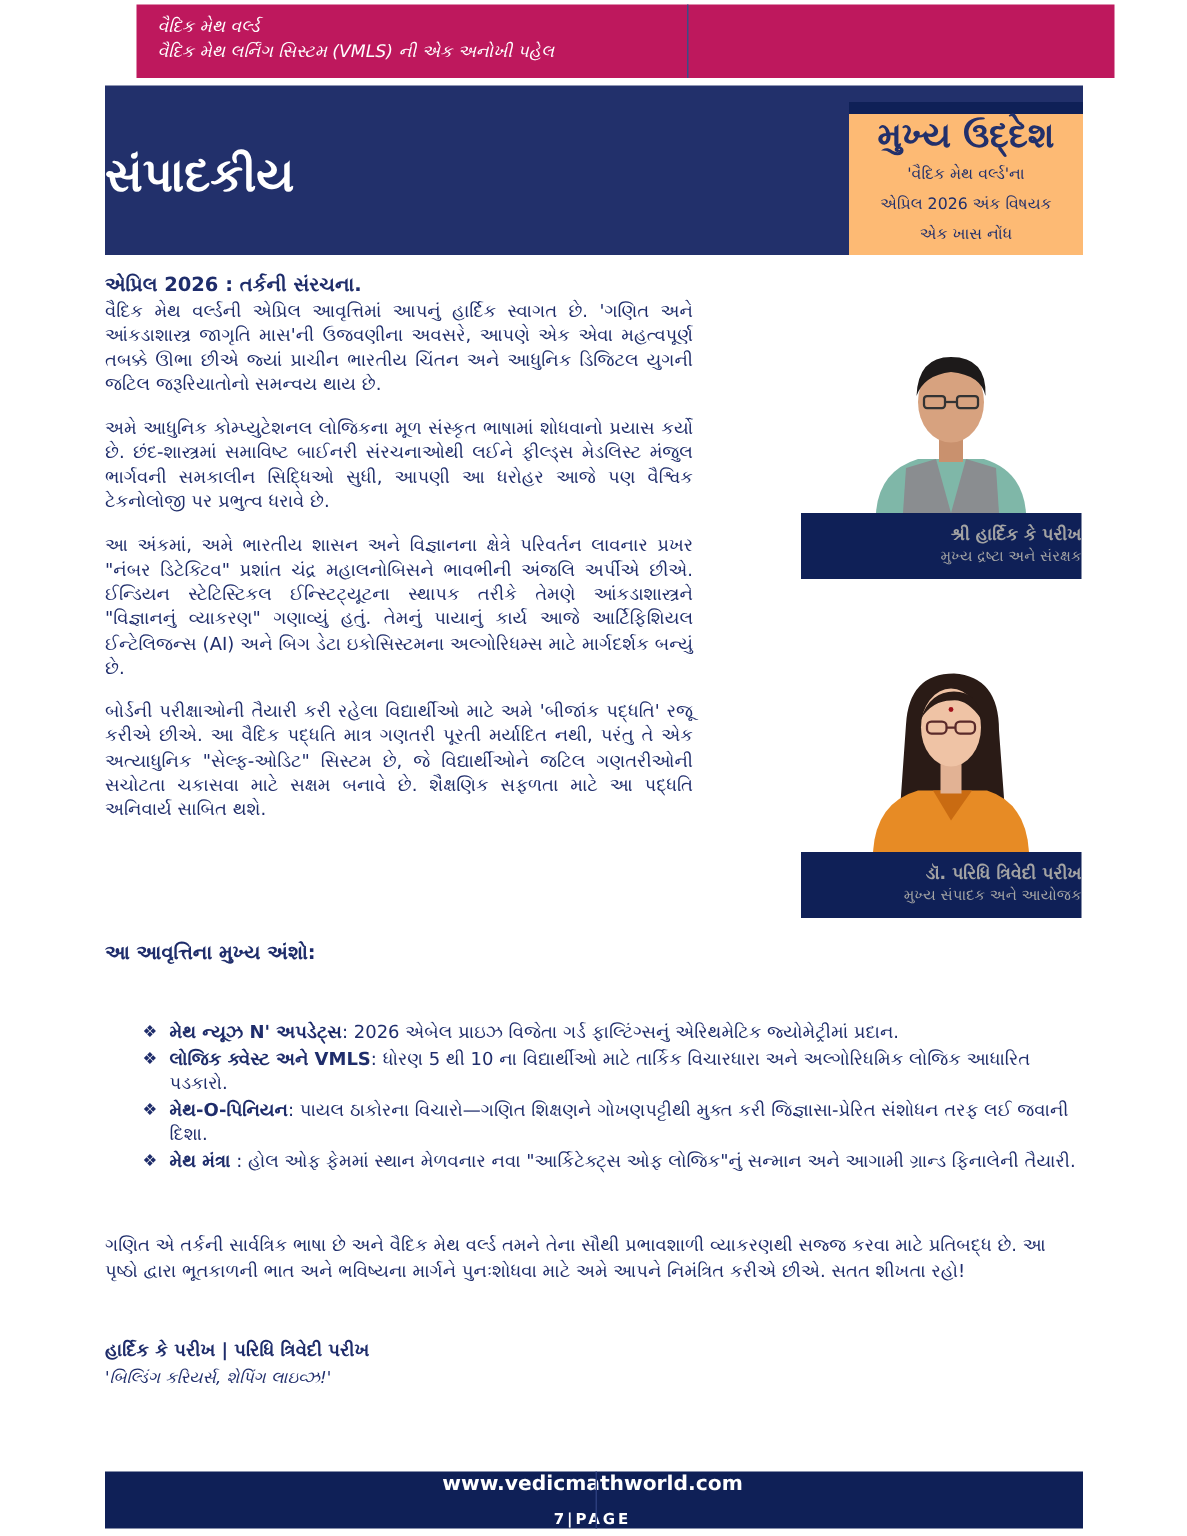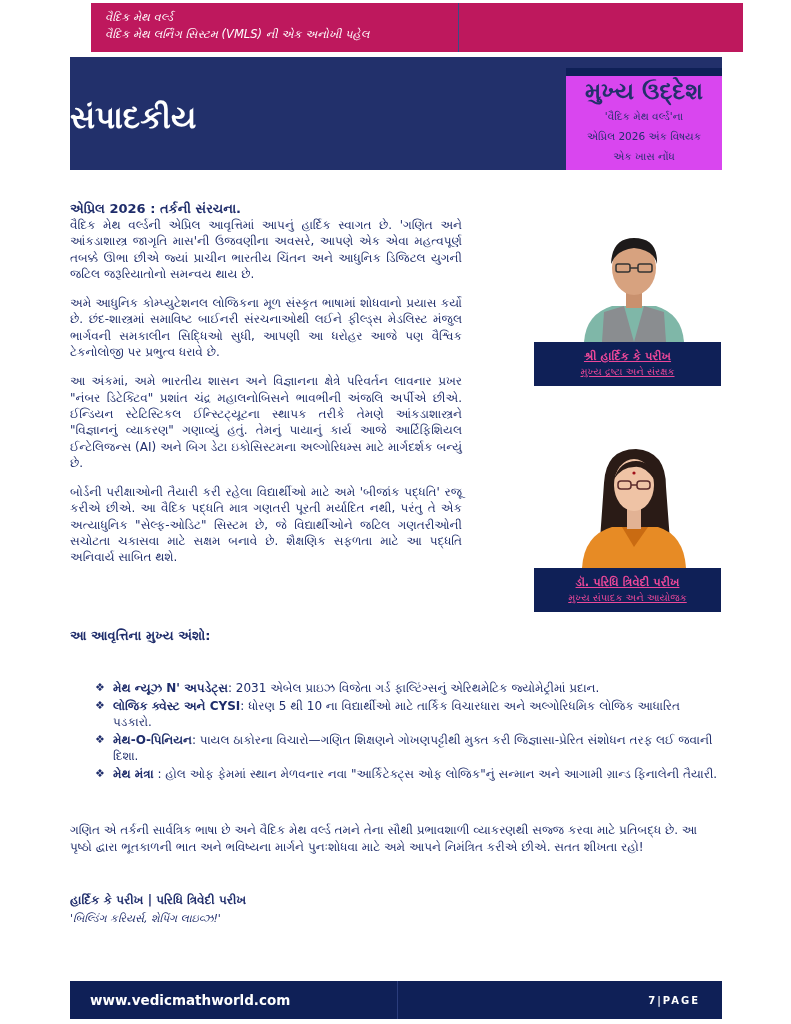--- a/index.html
+++ b/index.html
@@ -6,43 +6,43 @@
   body { width: 791px; height: 1024px; position: relative; overflow: hidden;
          font-family: "DejaVu Sans", "Liberation Sans", sans-serif; color: #1f2d6b; }
   .top-banner { position: absolute; left: 70px; top: 3px; width: 652px; height: 49px;
                 background: #be185d; color: #ffffff; display: flex; margin-left: 21px; }
   .top-left { width: 368px; padding: 6px 0 0 14px; box-sizing: border-box;
               border-right: 1px solid #3a4c86; font-style: italic; font-size: 11.5px; line-height: 17px; }
   .top-right { flex: 1; text-align: right; padding: 4px 10px 0 0; font-size: 9px; line-height: 13px; }
   .top-right .month { font-size: 12.5px; line-height: 17px; }
   .main-banner { position: absolute; left: 70px; top: 57px; width: 652px; height: 113px; background: #22306b; }
   .main-banner .title { position: absolute; left: 0; top: 42px; font-size: 31px; font-weight: bold; color: #ffffff; }
-  .purpose-box { position: absolute; left: 566px; top: 68px; width: 156px; height: 102px; background: #d946ef;
+  .purpose-box { position: absolute; left: 566px; top: 68px; width: 156px; height: 102px; background: #fdba74;
                  border-top: 8px solid #0f2057; box-sizing: border-box; text-align: center; color: #22306b; }
   .purpose-box .ph { font-size: 23px; font-weight: bold; margin-top: 0; line-height: 30px; }
   .purpose-box .pl { font-size: 10.5px; line-height: 20px; }
-  .content { position: absolute; left: 70px; top: 201px; width: 392px; font-size: 12px; line-height: 16.3px; text-align: justify; }
+  .content { position: absolute; left: 70px; top: 183px; width: 392px; font-size: 12px; line-height: 16.3px; text-align: justify; }
   .content h3 { margin: 0; font-size: 13px; font-weight: bold; line-height: 16px; }
   .content p { margin: 0 0 13px 0; }
   .photo-card { position: absolute; left: 534px; width: 187px; }
   .photo { position: relative; height: 120px; margin-left: 30px; width: 140px; overflow: hidden; }
-  .caption { background: #0f2057; color: #ec4899; text-align: center; padding: 6px 0 7px; text-decoration: underline; }
+  .caption { background: #0f2057; color: #a3a3a3; text-align: right; padding: 6px 0 7px; }
   .caption .cn { font-weight: bold; font-size: 11.5px; line-height: 17px; }
   .caption .cr { font-size: 10px; line-height: 14px; }
   .highlights { position: absolute; left: 70px; top: 628px; width: 652px; font-size: 12px; line-height: 16px; }
   .highlights h3 { margin: 0 0 36px 0; font-size: 13px; font-weight: bold; }
   .hl-list { list-style: none; margin: 0; padding: 0 0 0 25px; }
   .hl-list li { position: relative; padding-left: 18px; margin-bottom: 2px; }
   .hl-list li .bullet { position: absolute; left: 0; top: 0; font-size: 11px; }
   .hl-list li b { font-weight: bold; }
   .closing { position: absolute; left: 70px; top: 822px; width: 652px; font-size: 12px; line-height: 16.5px; }
   .signature { position: absolute; left: 70px; top: 893px; font-size: 12px; font-weight: bold; }
   .tagline { position: absolute; left: 70px; top: 912px; font-size: 11px; font-style: italic; }
   .footer { position: absolute; left: 70px; top: 981px; width: 652px; height: 38px; background: #0f2057; color: #ffffff;
-            display: flex; align-items: center; justify-content: space-between; box-sizing: border-box; padding: 0 22px 0 20px; }
+            display: flex; align-items: center; justify-content: space-between; box-sizing: border-box; padding: 0 22px 0 20px; flex-direction: column; }
   .footer .url { font-size: 13.5px; font-weight: bold; font-family: "DejaVu Sans", sans-serif; }
   .footer .pg { font-size: 10px; font-weight: bold; letter-spacing: 2px; }
   .footer .divider { position: absolute; left: 327px; top: 0; width: 1px; height: 38px; background: #2b3d7c; }
 </style>
 </head>
 <body>
 
 <div class="top-banner">
   <div class="top-left">
     <div>વૈદિક મેથ વર્લ્ડ</div>
@@ -109,25 +109,25 @@
     <div class="cn">ડૉ. પરિધિ ત્રિવેદી પરીખ</div>
     <div class="cr">મુખ્ય સંપાદક અને આયોજક</div>
   </div>
 </div>
 
 <div class="highlights">
   <h3>આ આવૃત્તિના મુખ્ય અંશો:</h3>
   <ul class="hl-list">
     <li>
       <span class="bullet">❖</span>
-      <b>મેથ ન્યૂઝ N' અપડેટ્સ</b><span>: 2031 એબેલ પ્રાઇઝ વિજેતા ગર્ડ ફાલ્ટિંગ્સનું એરિથમેટિક જ્યોમેટ્રીમાં પ્રદાન.</span>
+      <b>મેથ ન્યૂઝ N' અપડેટ્સ</b><span>: 2026 એબેલ પ્રાઇઝ વિજેતા ગર્ડ ફાલ્ટિંગ્સનું એરિથમેટિક જ્યોમેટ્રીમાં પ્રદાન.</span>
     </li>
     <li>
       <span class="bullet">❖</span>
-      <b>લોજિક ક્વેસ્ટ અને CYSI</b><span>: ધોરણ 5 થી 10 ના વિદ્યાર્થીઓ માટે તાર્કિક વિચારધારા અને અલ્ગોરિધમિક લોજિક આધારિત પડકારો.</span>
+      <b>લોજિક ક્વેસ્ટ અને VMLS</b><span>: ધોરણ 5 થી 10 ના વિદ્યાર્થીઓ માટે તાર્કિક વિચારધારા અને અલ્ગોરિધમિક લોજિક આધારિત પડકારો.</span>
     </li>
     <li>
       <span class="bullet">❖</span>
       <b>મેથ-O-પિનિયન</b><span>: પાયલ ઠાકોરના વિચારો—ગણિત શિક્ષણને ગોખણપટ્ટીથી મુક્ત કરી જિજ્ઞાસા-પ્રેરિત સંશોધન તરફ લઈ જવાની દિશા.</span>
     </li>
     <li>
       <span class="bullet">❖</span>
       <b>મેથ મંત્રા</b><span> : હોલ ઓફ ફેમમાં સ્થાન મેળવનાર નવા "આર્કિટેક્ટ્સ ઓફ લોજિક"નું સન્માન અને આગામી ગ્રાન્ડ ફિનાલેની તૈયારી.</span>
     </li>
   </ul>

